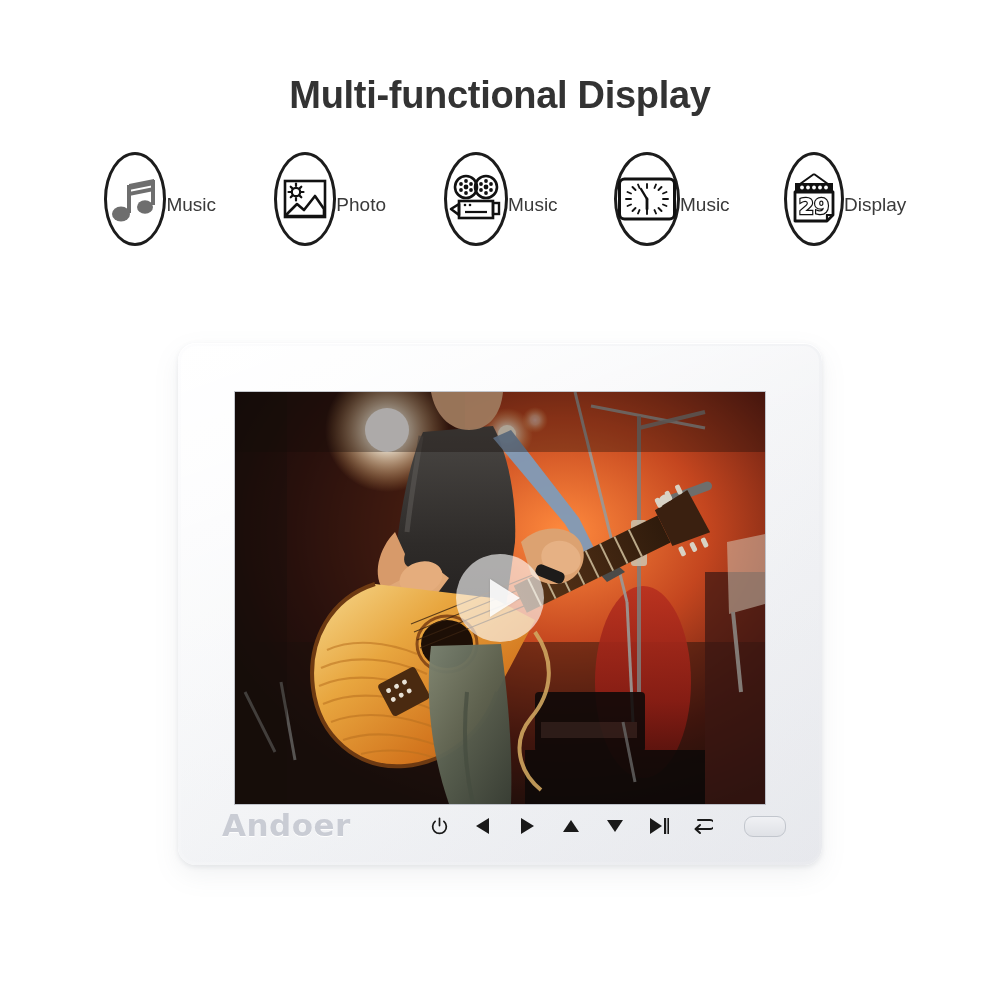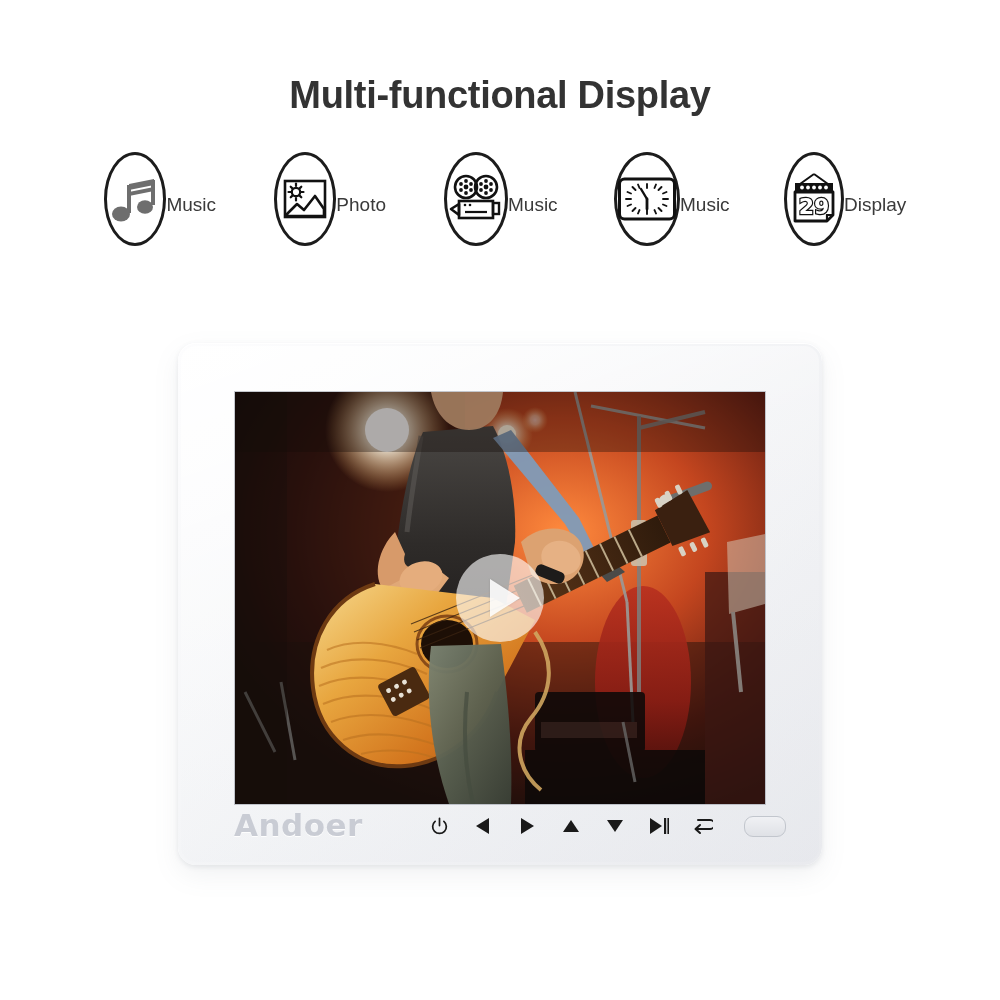--- a/index.html
+++ b/index.html
@@ -128,21 +128,21 @@
     border-left: 30px solid rgba(255,255,255,0.88);
     border-top: 19px solid transparent;
     border-bottom: 19px solid transparent;
     margin-left: 10px;
     filter: drop-shadow(0 0 1px rgba(0,0,0,0.12));
   }
 
   
   .brand {
     position: absolute;
-    left: 56px;
+    left: 44px;
     bottom: 22px;
     font-size: 31px;
     font-weight: 700;
     color: #c9ccd4;
     letter-spacing: 0.5px;
     font-family: "DejaVu Sans", sans-serif;
     text-shadow: 0 1px 0 rgba(255,255,255,0.9);
   }
 
   

